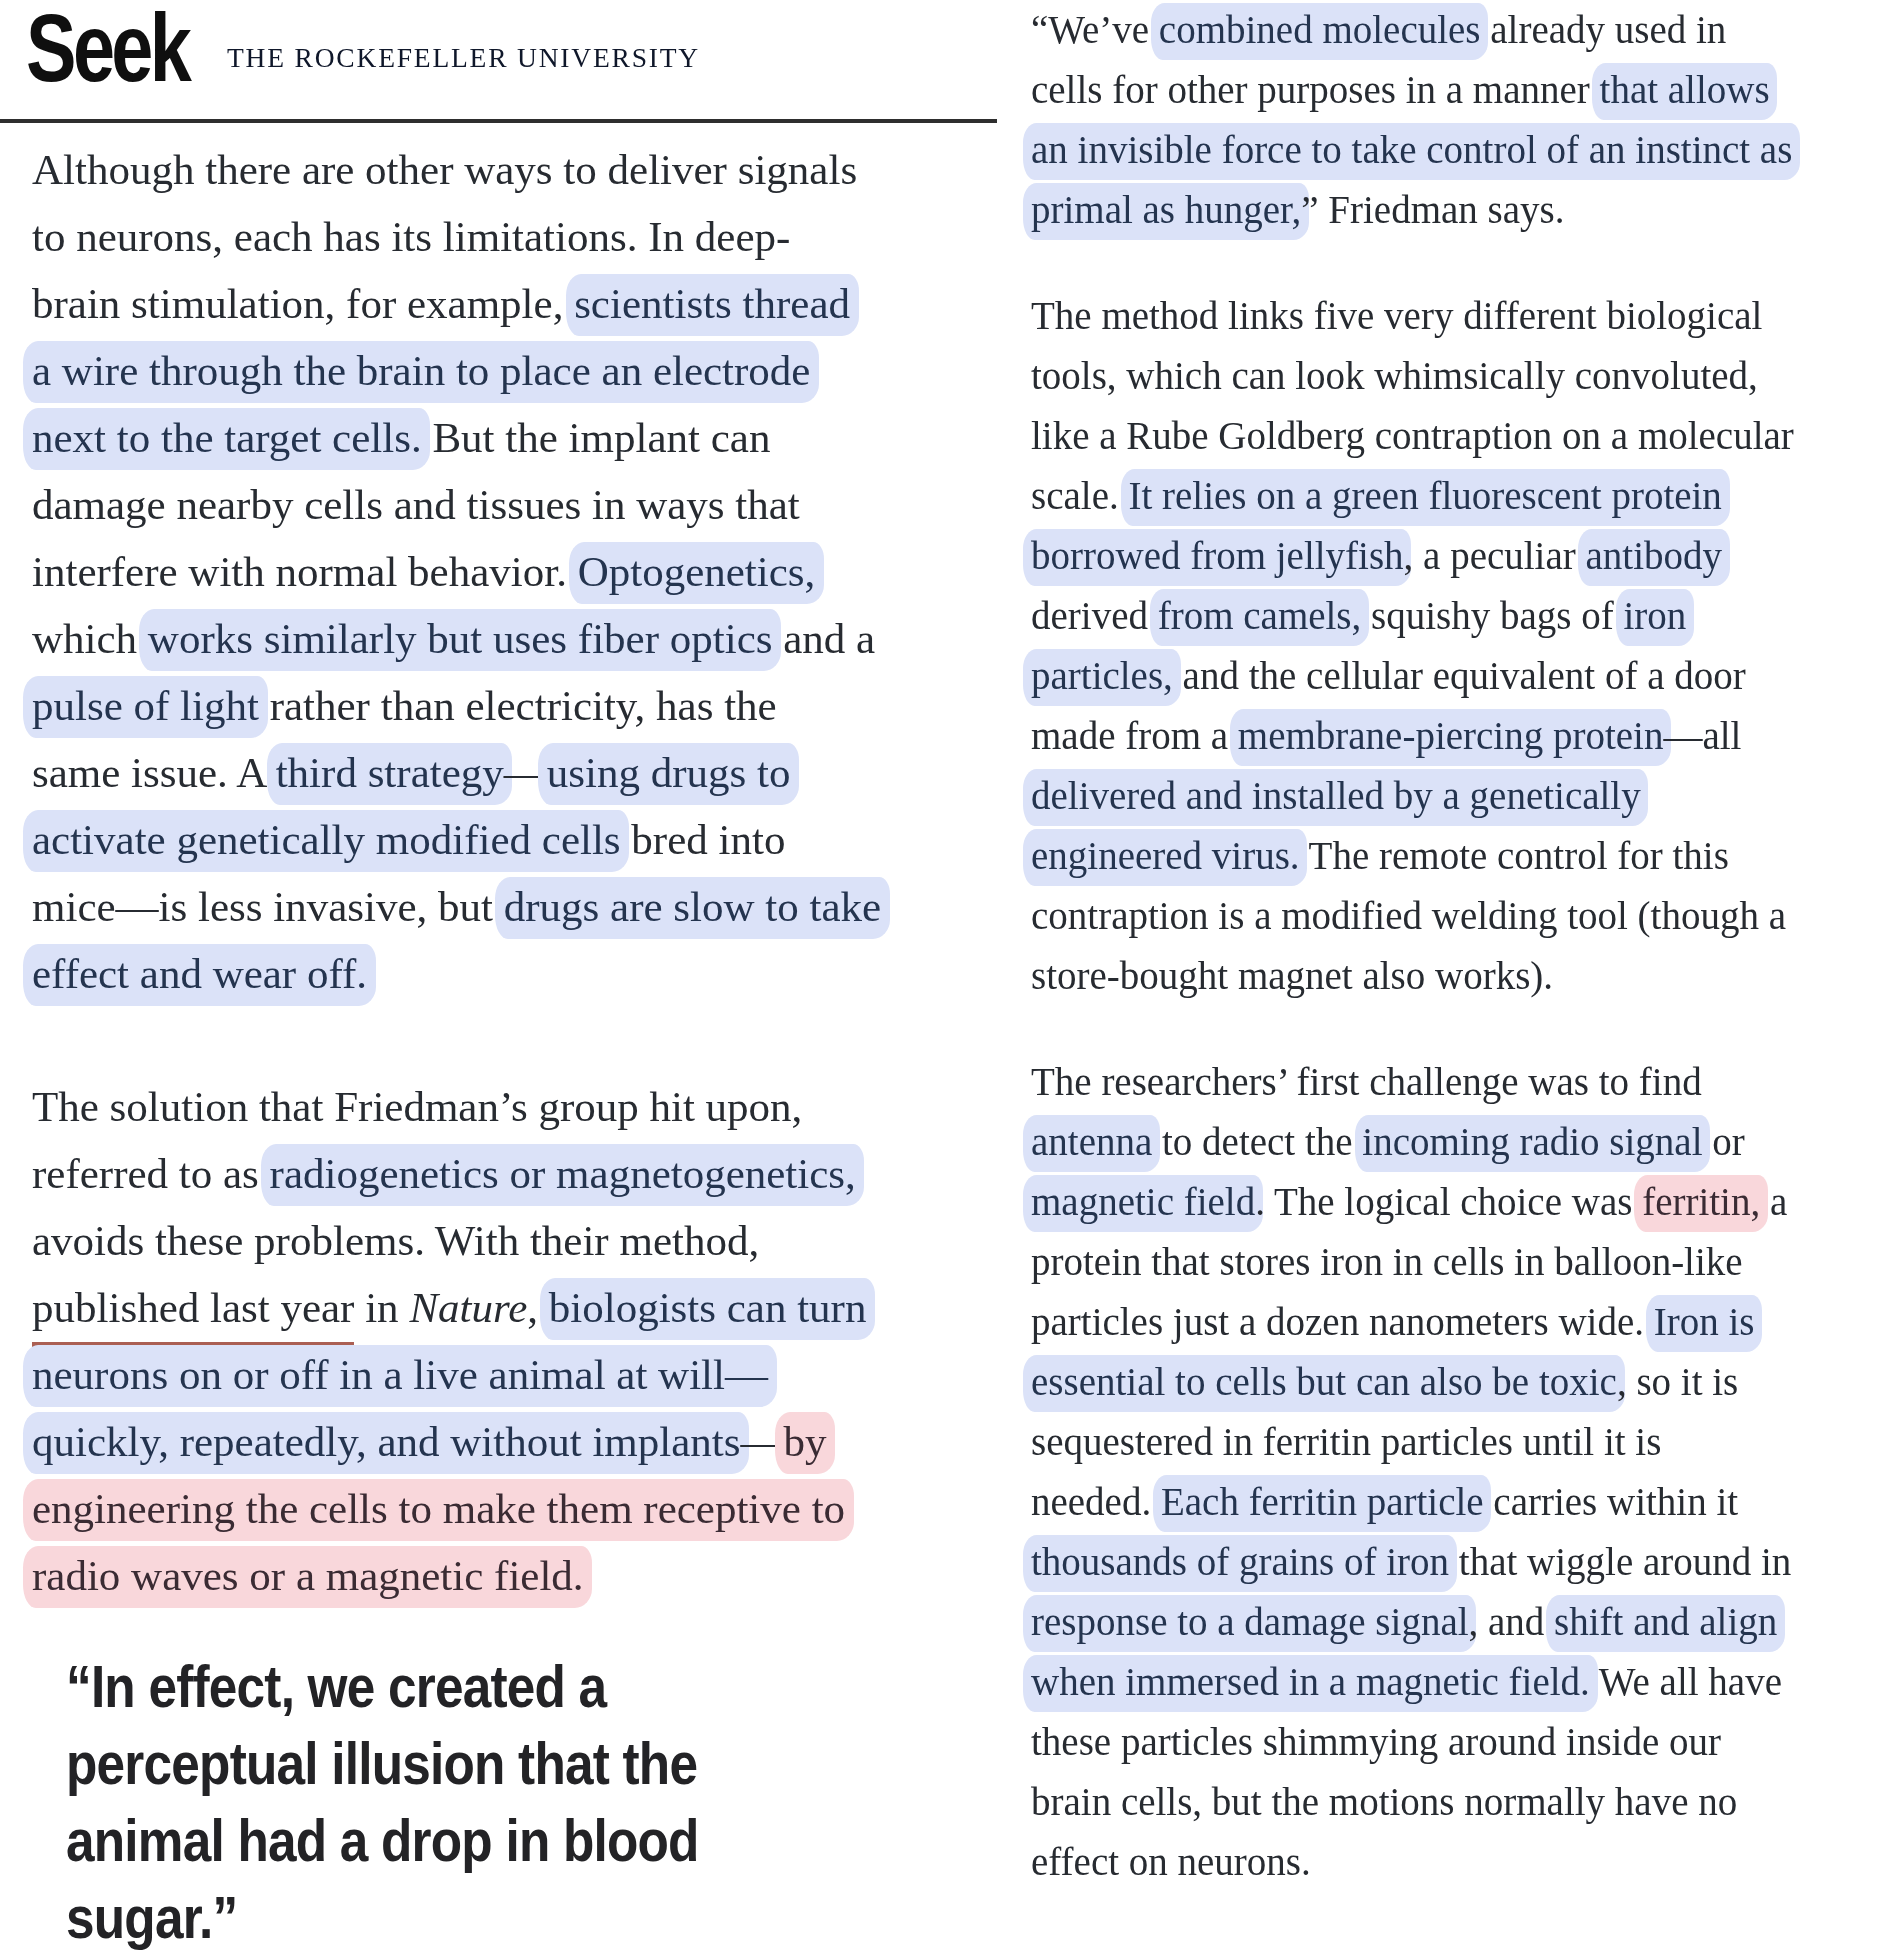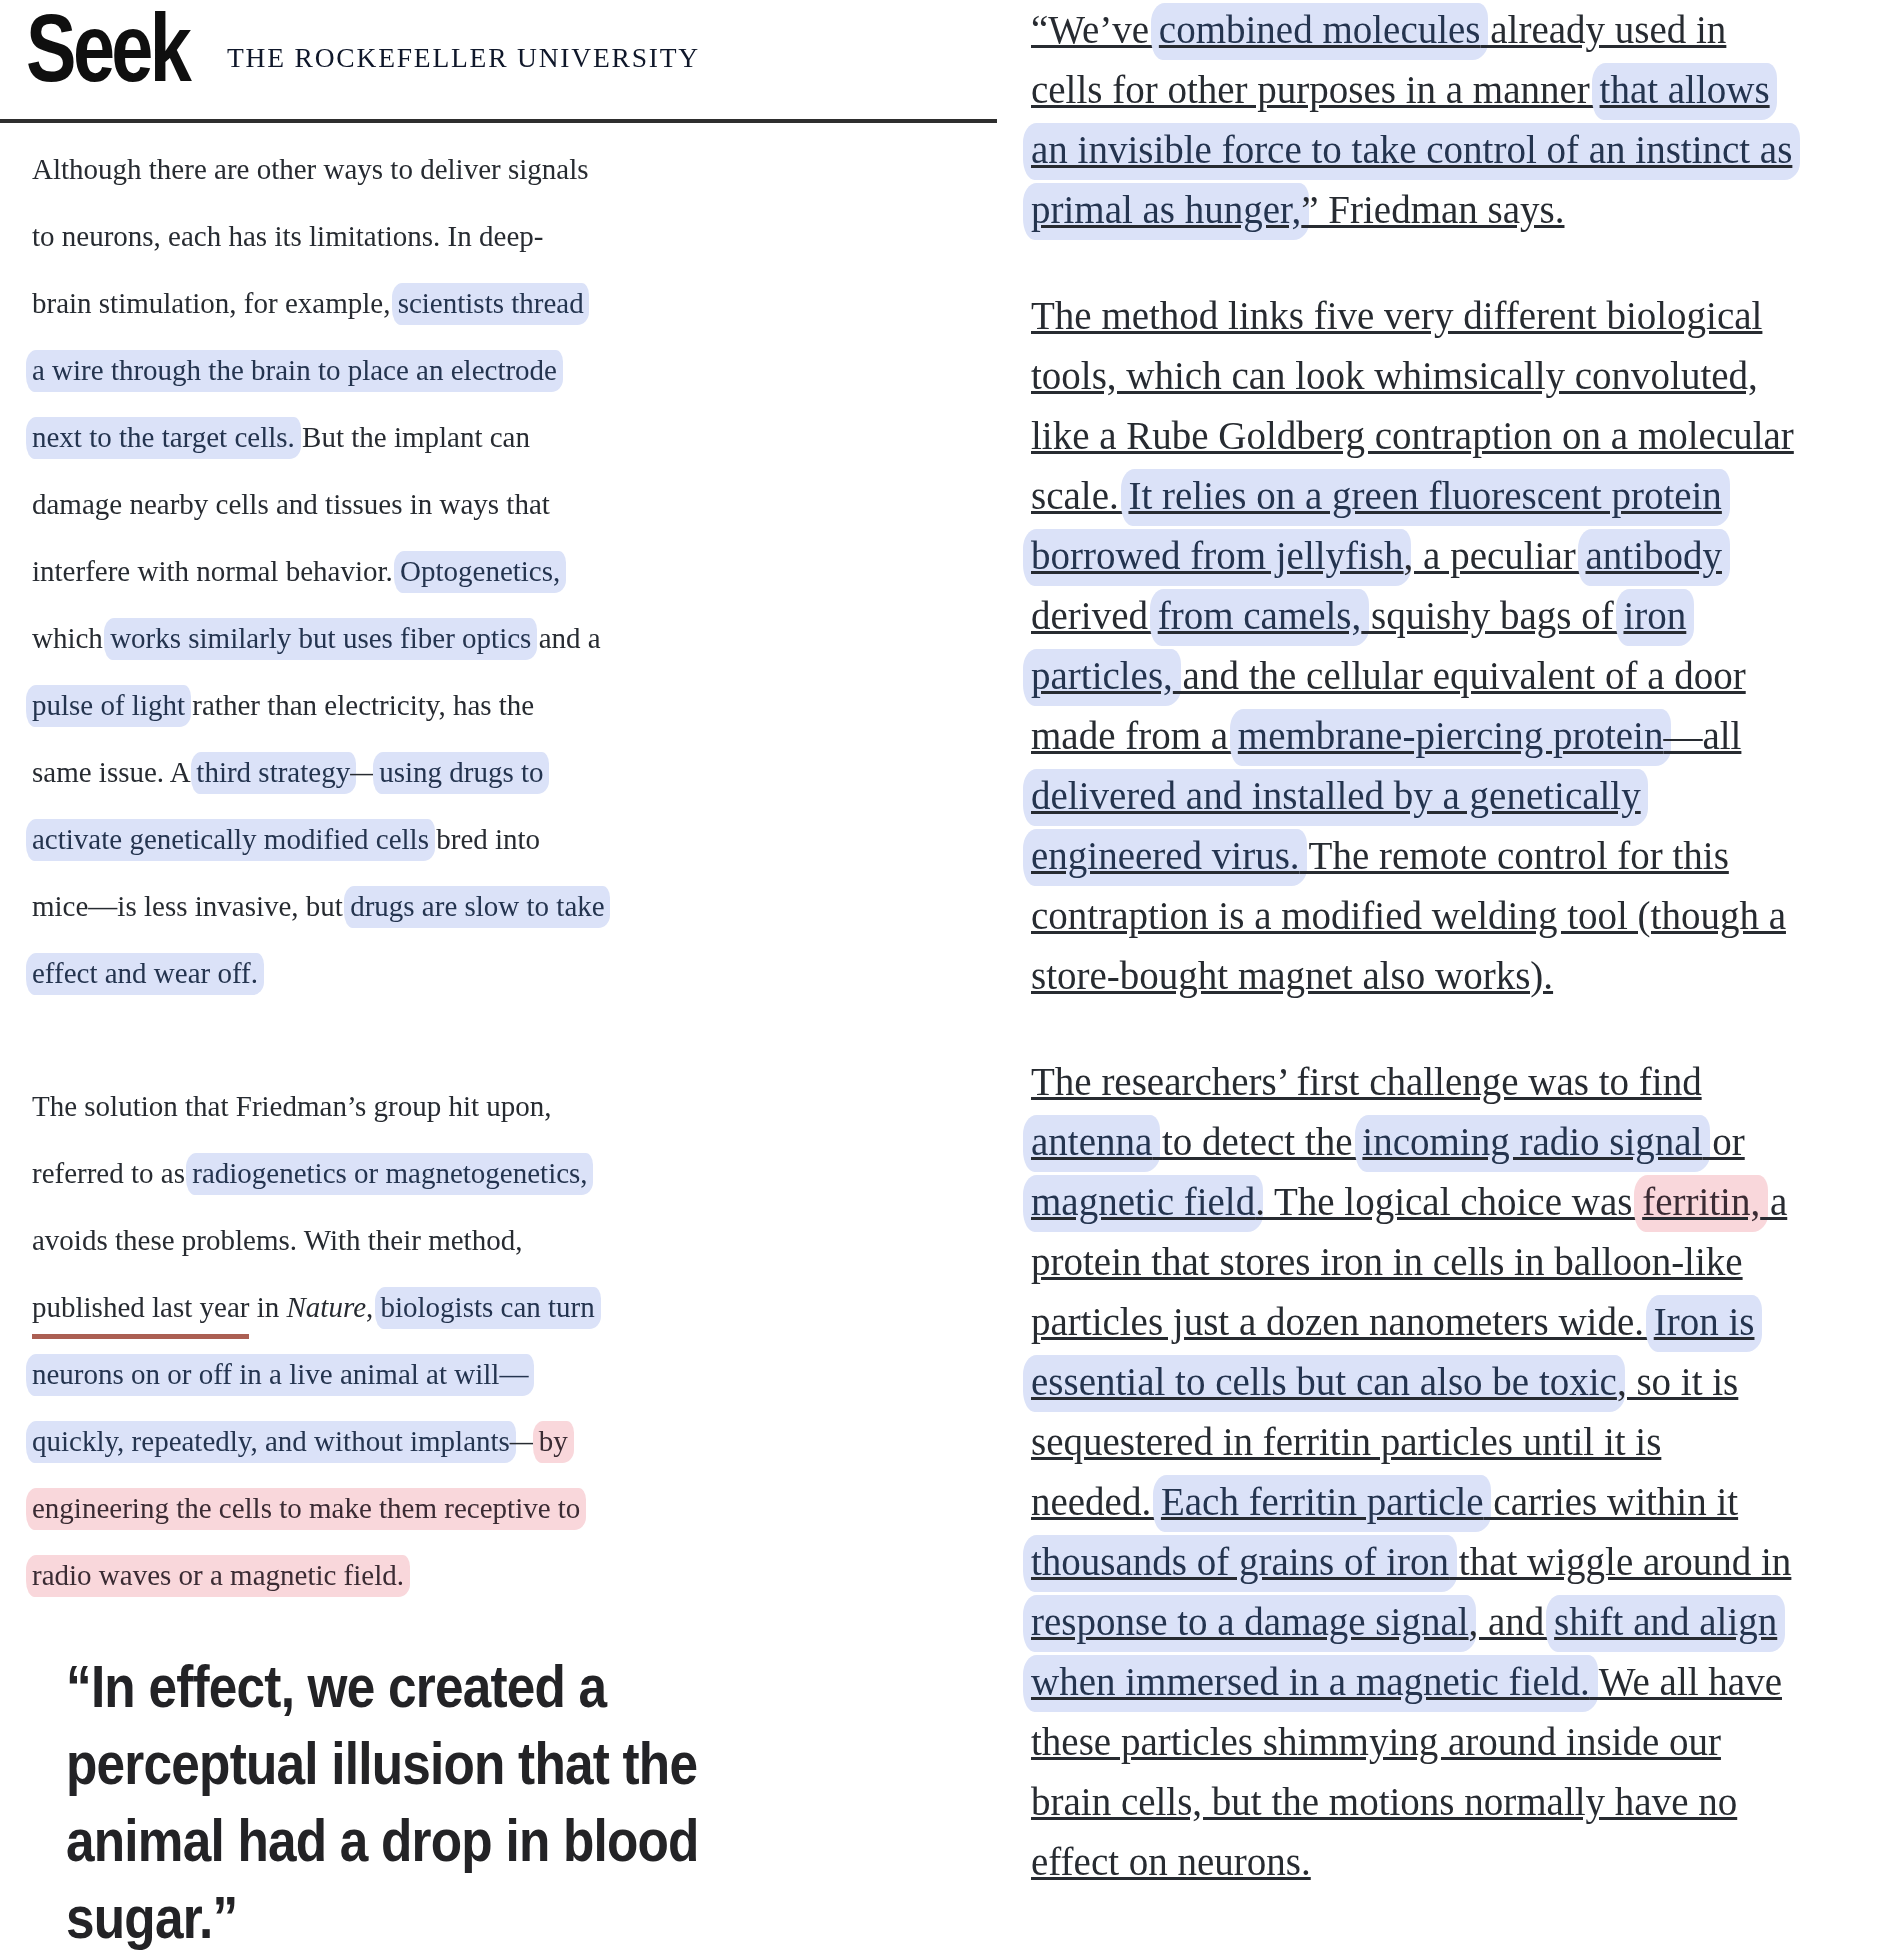--- a/index.html
+++ b/index.html
@@ -19,25 +19,25 @@
   }
   .header-tagline{
     position:absolute;left:227px;top:42px;
     font-family:"Liberation Serif", serif;font-size:27.5px;letter-spacing:1.8px;
     color:#0f172a;white-space:nowrap;
   }
   .header-rule{position:absolute;left:0;top:119px;width:997px;height:3.7px;background:#2e2e2e;}
 
   
   .col{position:absolute;color:#272b31;}
-  .col-left{left:32px;top:136px;width:929px;font-size:29px;}
+  .col-left{left:32px;top:136px;width:929px;font-size:43px;}
   .col-left .line{line-height:67px;height:67px;white-space:nowrap;}
   .col-left .para{margin:0 0 66px 0;}
   .col-right{left:1031px;top:0;width:849px;font-size:39px;}
-  .col-right .line{line-height:60px;height:60px;white-space:nowrap;text-decoration:underline;}
+  .col-right .line{line-height:60px;height:60px;white-space:nowrap;}
   .col-right .para{margin:0 0 46px 0;}
 
   
   .hl{
     padding:0.14em 0.2em 0.22em;
     margin:-0.14em -0.2em -0.22em;
     border-radius:0.35em 0.25em 0.4em 0.3em / 0.5em 0.4em 0.45em 0.55em;
   }
   .hl-blue{background:#dbe2f8;color:#24344f;}
   .hl-pink{background:#f9d7db;color:#3a2b33;}

